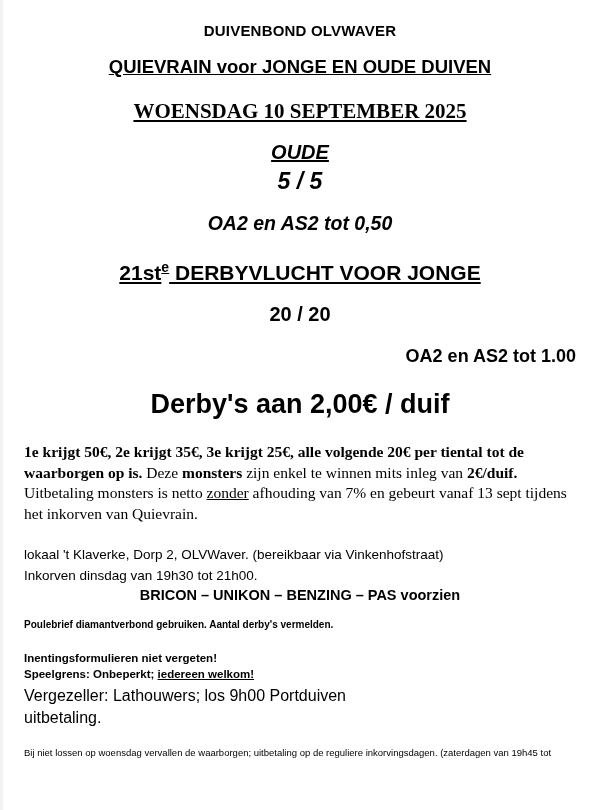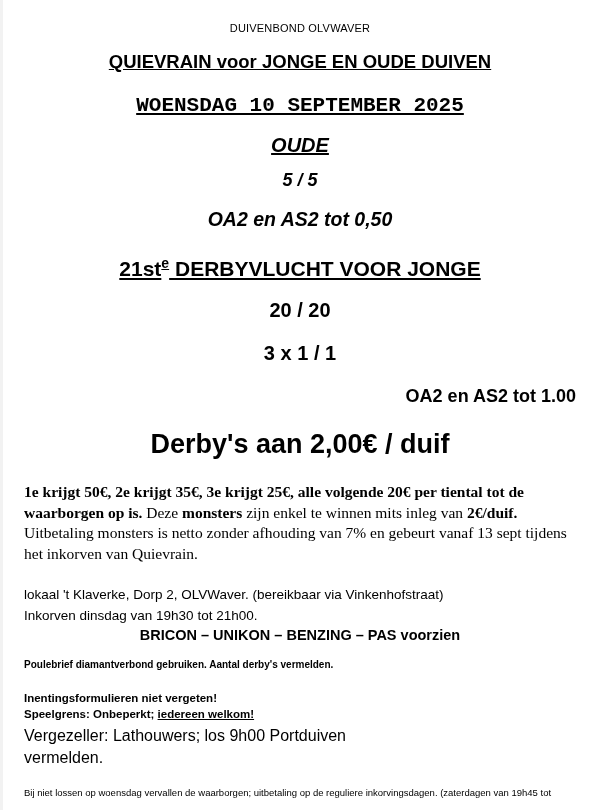--- a/index.html
+++ b/index.html
@@ -19,52 +19,52 @@
     height: 810px;
     box-sizing: border-box;
     padding: 22px 24px 6px 24px;
     position: relative;
   }
 
   .center { text-align: center; }
 
   .t1 {
     font-family: "Liberation Sans", sans-serif;
-    font-weight: normal;
-    font-size: 11px;
+    font-weight: bold;
+    font-size: 15px;
     letter-spacing: 0.2px;
     margin: 0 0 17px 0;
   }
   .t2 {
     font-family: "Liberation Sans", sans-serif;
     font-weight: bold;
     font-size: 18.5px;
     text-decoration: underline;
     margin: 0 0 21px 0;
   }
   .t3 {
-    font-family: Liberation Mono, monospace;
+    font-family: Liberation Serif, serif;
     font-weight: bold;
     font-size: 21px;
     text-decoration: underline;
     margin: 0 0 17px 0;
   }
   .t4 {
     font-family: "Liberation Sans", sans-serif;
     font-weight: bold;
     font-style: italic;
     font-size: 20px;
     text-decoration: underline;
-    margin: 0 0 13px 0;
+    margin: 0 0 4px 0;
   }
   .t5 {
     font-family: "Liberation Sans", sans-serif;
     font-weight: bold;
     font-style: italic;
-    font-size: 18px;
+    font-size: 23px;
     margin: 0 0 17px 0;
   }
   .t6 {
     font-family: "Liberation Sans", sans-serif;
     font-weight: bold;
     font-style: italic;
     font-size: 19.5px;
     margin: 0 0 26px 0;
   }
   .t7 {
@@ -106,21 +106,21 @@
   }
 
   .para-block {
     font-family: "Liberation Serif", serif;
     font-size: 15.5px;
     line-height: 1.33;
     text-align: left;
     margin: 0 0 22px 0;
   }
   .para-block .b { font-weight: bold; }
-  .para-block .u { }
+  .para-block .u { text-decoration: underline; }
 
   .addr {
     font-family: "Liberation Sans", sans-serif;
     font-size: 13.5px;
     line-height: 1.35;
     text-align: left;
     margin: 0 0 2px 0;
   }
   .brands {
     font-family: "Liberation Sans", sans-serif;
@@ -185,21 +185,20 @@
   <div class="t5 center">5 / 5</div>
 
   <div class="t6 center">OA2 en AS2 tot 0,50</div>
 
   <div class="t7 center">
     <span class="underlined">21st</span><span class="sup underlined">e</span><span class="underlined">&nbsp;</span><span class="underlined">DERBYVLUCHT VOOR JONGE</span>
   </div>
 
   <div class="t8 center">20 / 20</div>
 
-  <div class="t9 center">3 x 1 / 1</div>
 
   <div class="t10 center">OA2 en AS2 tot 1.00</div>
 
   <div class="t11 center">Derby's aan 2,00€ / duif</div>
 
   <div class="para-block">
     <span class="b">1e krijgt 50€, 2e krijgt 35€, 3e krijgt 25€, alle volgende 20€ per tiental tot de</span>
     <span class="b">waarborgen op is.</span><span> Deze </span><span class="b">monsters</span><span> zijn enkel te winnen mits inleg van </span><span class="b">2€/duif.</span>
     <span>Uitbetaling monsters is netto </span><span class="u">zonder</span><span> afhouding van 7% en gebeurt vanaf 13 sept</span>
     <span>tijdens het inkorven van Quievrain.</span>
@@ -212,20 +211,20 @@
 
   <div class="poule">Poulebrief diamantverbond gebruiken. Aantal derby's vermelden.</div>
 
   <div class="small-bold">
     <span>Inentingsformulieren niet vergeten!</span><br>
     <span>Speelgrens: Onbeperkt; </span><span class="u">iedereen welkom!</span>
   </div>
 
   <div class="small-reg">
     <span>Vergezeller: Lathouwers; los 9h00 Portduiven</span><br>
-    <span>vermelden.</span>
+    <span>uitbetaling.</span>
   </div>
 
   <div class="tiny">
     <span>Bij niet lossen op woensdag vervallen de waarborgen; uitbetaling op de reguliere inkorvingsdagen. (zaterdagen van 19h45 tot</span>
     
   </div>
 </div>
 
 </body></html>

